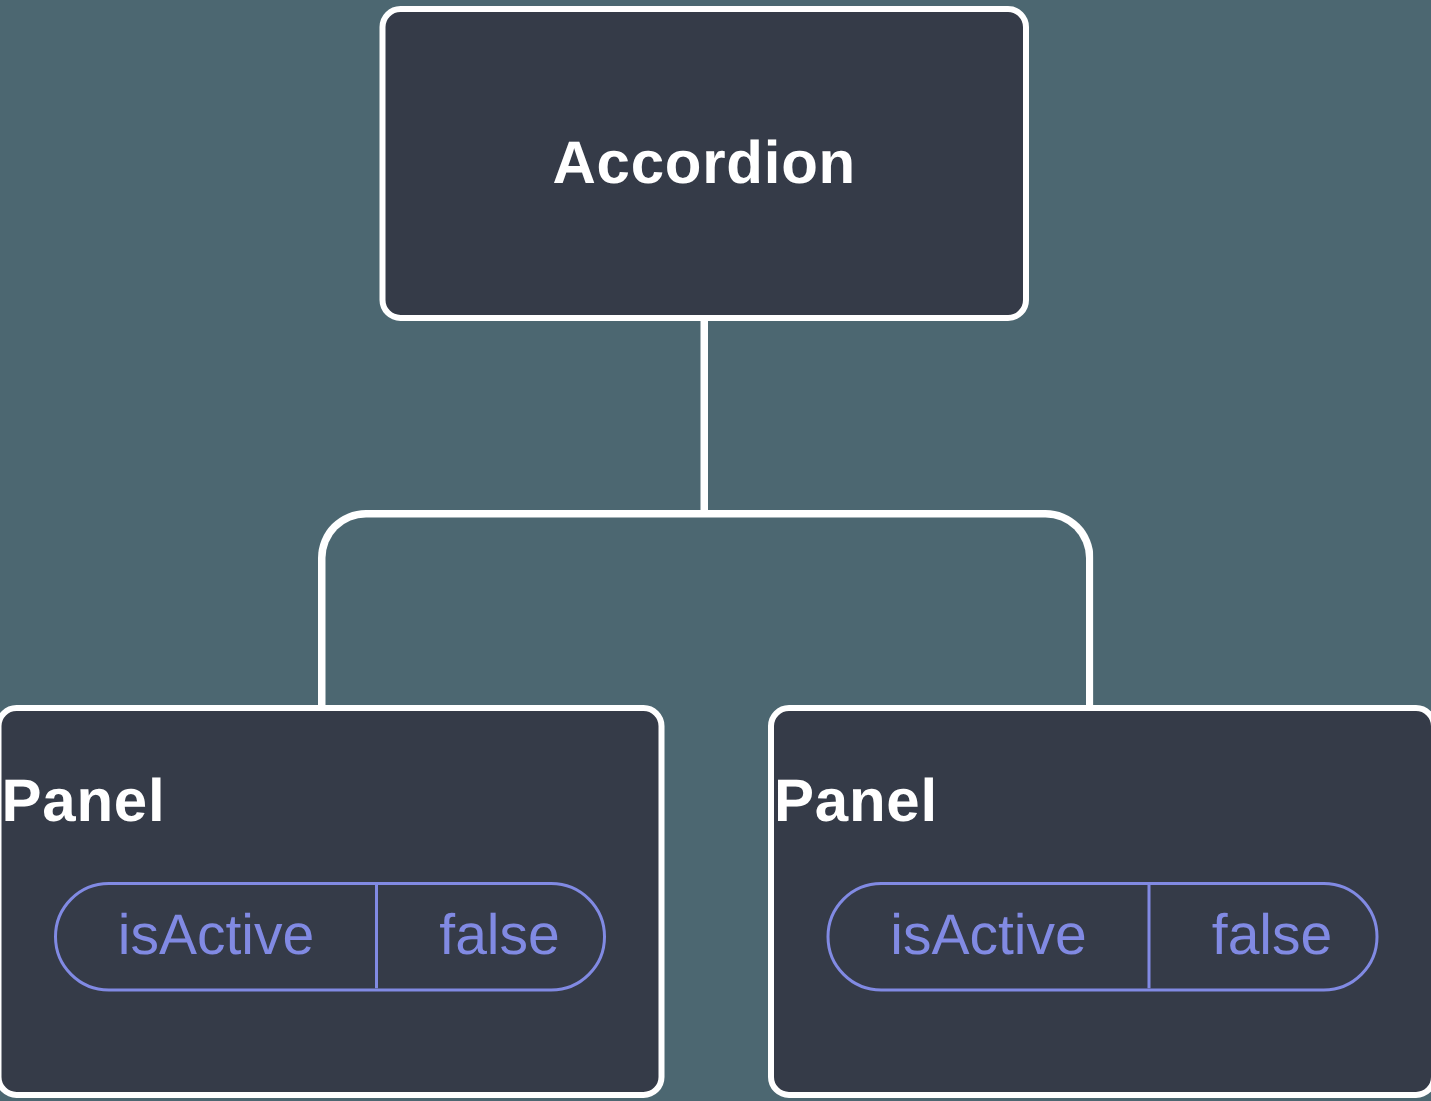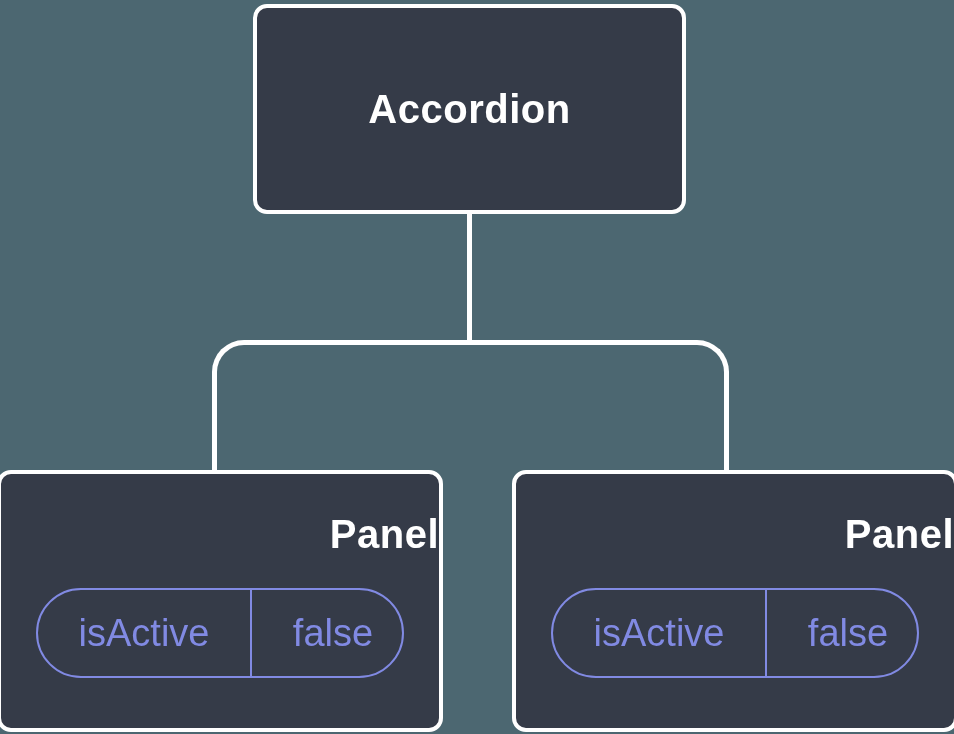--- a/index.html
+++ b/index.html
@@ -65,35 +65,35 @@
     width: 446px;
     height: 262px;
   }
   .panel-node.left  { left: -3px; }
   .panel-node.right { left: 512px; }
   .panel-title {
     position: absolute;
     top: 36px;
     left: 0;
     width: 100%;
-    text-align: right;
+    text-align: left;
     color: #ffffff;
     font-size: 40px;
     font-weight: 600;
     line-height: 48px;
     letter-spacing: 0.5px;
   }
   .state-pill {
     position: absolute;
     box-sizing: border-box;
     top: 114px;
     left: 50%;
     transform: translateX(-50%);
     width: 368px;
-    height: 90px;
+    height: 73px;
     border: 2px solid #818ae3;
     border-radius: 52px;
     display: flex;
     align-items: stretch;
     overflow: hidden;
   }
   .state-cell {
     display: flex;
     align-items: center;
     justify-content: center;

